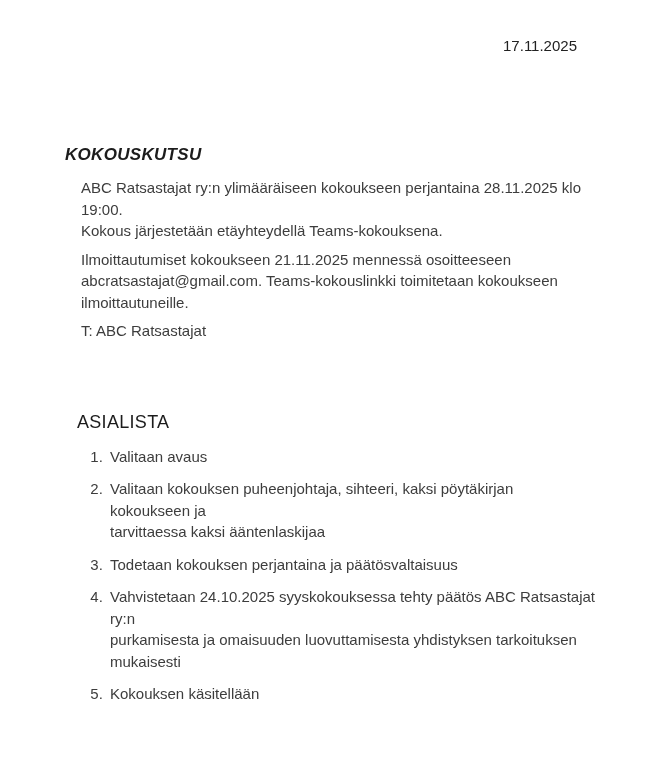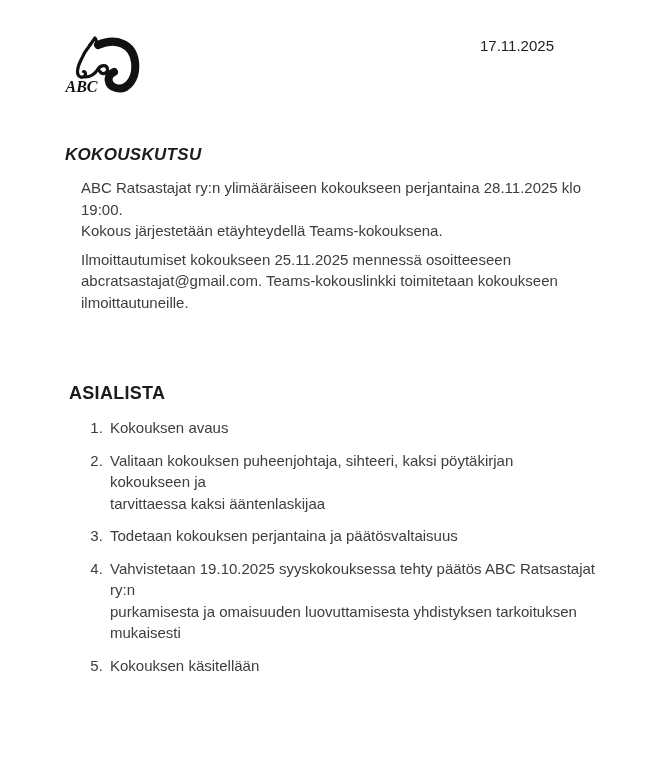--- a/index.html
+++ b/index.html
@@ -21,21 +21,21 @@
     left: 62px;
     top: 36px;
     width: 84px;
     height: 80px;
   }
   .doc-date {
     position: absolute;
     top: 37px;
     left: 457px;
     width: 120px;
-    text-align: center;
+    text-align: right;
     font-size: 15px;
     color: #222222;
   }
   .content {
     position: absolute;
     left: 65px;
     top: 144px;
     width: 532px;
   }
   h1.doc-title {
@@ -50,24 +50,24 @@
   p.body-par {
     font-size: 15px;
     line-height: 21.5px;
     color: #3d3d3d;
     margin: 0 0 7px 16px;
     white-space: pre-line;
   }
   h2.agenda-title {
     font-size: 18px;
     line-height: 24px;
-    font-weight: 700;
+    font-weight: 400;
     letter-spacing: 0.3px;
     color: #1c1c1c;
-    margin: 68px 0 12px 4px;
+    margin: 68px 0 12px 12px;
   }
   ol.agenda-list {
     margin: 0;
     padding-left: 42px;
     color: #3d3d3d;
   }
   ol.agenda-list li {
     font-size: 15px;
     line-height: 21.5px;
     margin-bottom: 11px;
@@ -77,53 +77,40 @@
   ol.agenda-list li::marker {
     color: #3d3d3d;
     font-size: 15px;
   }
 </style>
 </head>
 <body>
 
 <div class="page">
 
-  <div class="logo">
-    <svg viewBox="0 0 84 80" width="84" height="80">
-
-      <path d="M 36 9 C 54 1, 71 8, 73 26 C 75 43, 65 55, 54 52 C 45 49.5, 44 39, 52 36" fill="none" stroke="#111111" stroke-width="8" stroke-linecap="round"></path>
-
-      <path d="M 28 9 L 33 2 L 37 10" fill="none" stroke="#111111" stroke-width="3.2" stroke-linejoin="round" stroke-linecap="round"></path>
-
-      <path d="M 28 9 C 24 14, 21 19, 19 24 C 16.5 29, 15.5 33, 15.5 36 C 15.5 40, 19 42.5, 22 40.5 C 24.5 38.8, 23.5 35.5, 21.5 35.5" fill="none" stroke="#111111" stroke-width="3.2" stroke-linecap="round"></path>
-
-      <path d="M 23 41 C 29 41, 33 38, 36 33 C 39 28.5, 45 28.5, 45.5 33 C 46 37.5, 40 39.5, 37.5 35" fill="none" stroke="#111111" stroke-width="3.2" stroke-linecap="round"></path>
-
-      <text x="3.5" y="56" font-size="16" font-style="italic" font-weight="bold" font-family="Liberation Serif, serif" fill="#111111">ABC</text>
-    </svg>
-  </div>
 
   <div class="doc-date">17.11.2025</div>
 
   <div class="content">
     <h1 class="doc-title">KOKOUSKUTSU</h1>
 
     <p class="body-par">ABC Ratsastajat ry:n ylimääräiseen kokoukseen perjantaina 28.11.2025 klo 19:00.
 Kokous järjestetään etäyhteydellä Teams-kokouksena.</p>
-    <p class="body-par">Ilmoittautumiset kokoukseen 25.11.2025 mennessä osoitteeseen
+    <p class="body-par">Ilmoittautumiset kokoukseen 21.11.2025 mennessä osoitteeseen
 abcratsastajat@gmail.com. Teams-kokouslinkki toimitetaan kokoukseen
 ilmoittautuneille.</p>
+    <p class="body-par">T: ABC Ratsastajat</p>
 
     <h2 class="agenda-title">ASIALISTA</h2>
 
     <ol class="agenda-list">
-      <li>Kokouksen avaus</li>
+      <li>Valitaan avaus</li>
       <li>Valitaan kokouksen puheenjohtaja, sihteeri, kaksi pöytäkirjan kokoukseen ja
 tarvittaessa kaksi ääntenlaskijaa</li>
       <li>Todetaan kokouksen perjantaina ja päätösvaltaisuus</li>
-      <li>Vahvistetaan 19.10.2025 syyskokouksessa tehty päätös ABC Ratsastajat ry:n
+      <li>Vahvistetaan 24.10.2025 syyskokouksessa tehty päätös ABC Ratsastajat ry:n
 purkamisesta ja omaisuuden luovuttamisesta yhdistyksen tarkoituksen
 mukaisesti</li>
       <li>Kokouksen käsitellään</li>
     </ol>
   </div>
 
 </div>
 
 </body></html>

